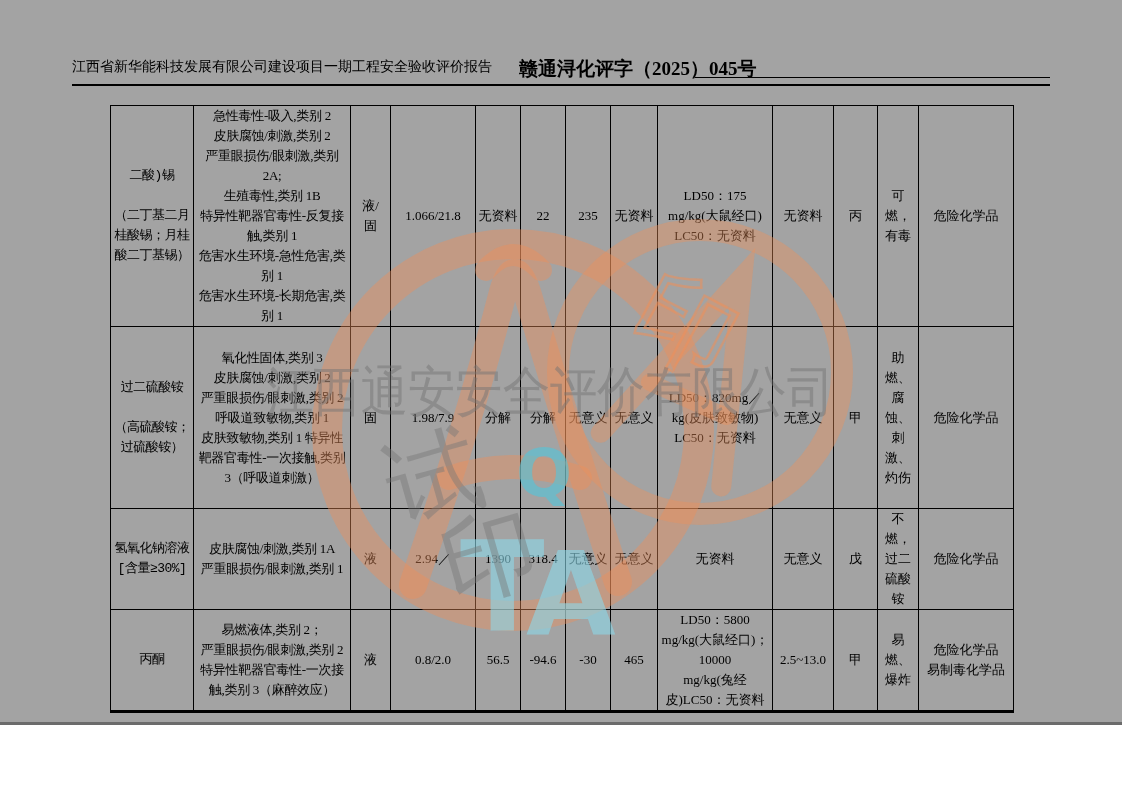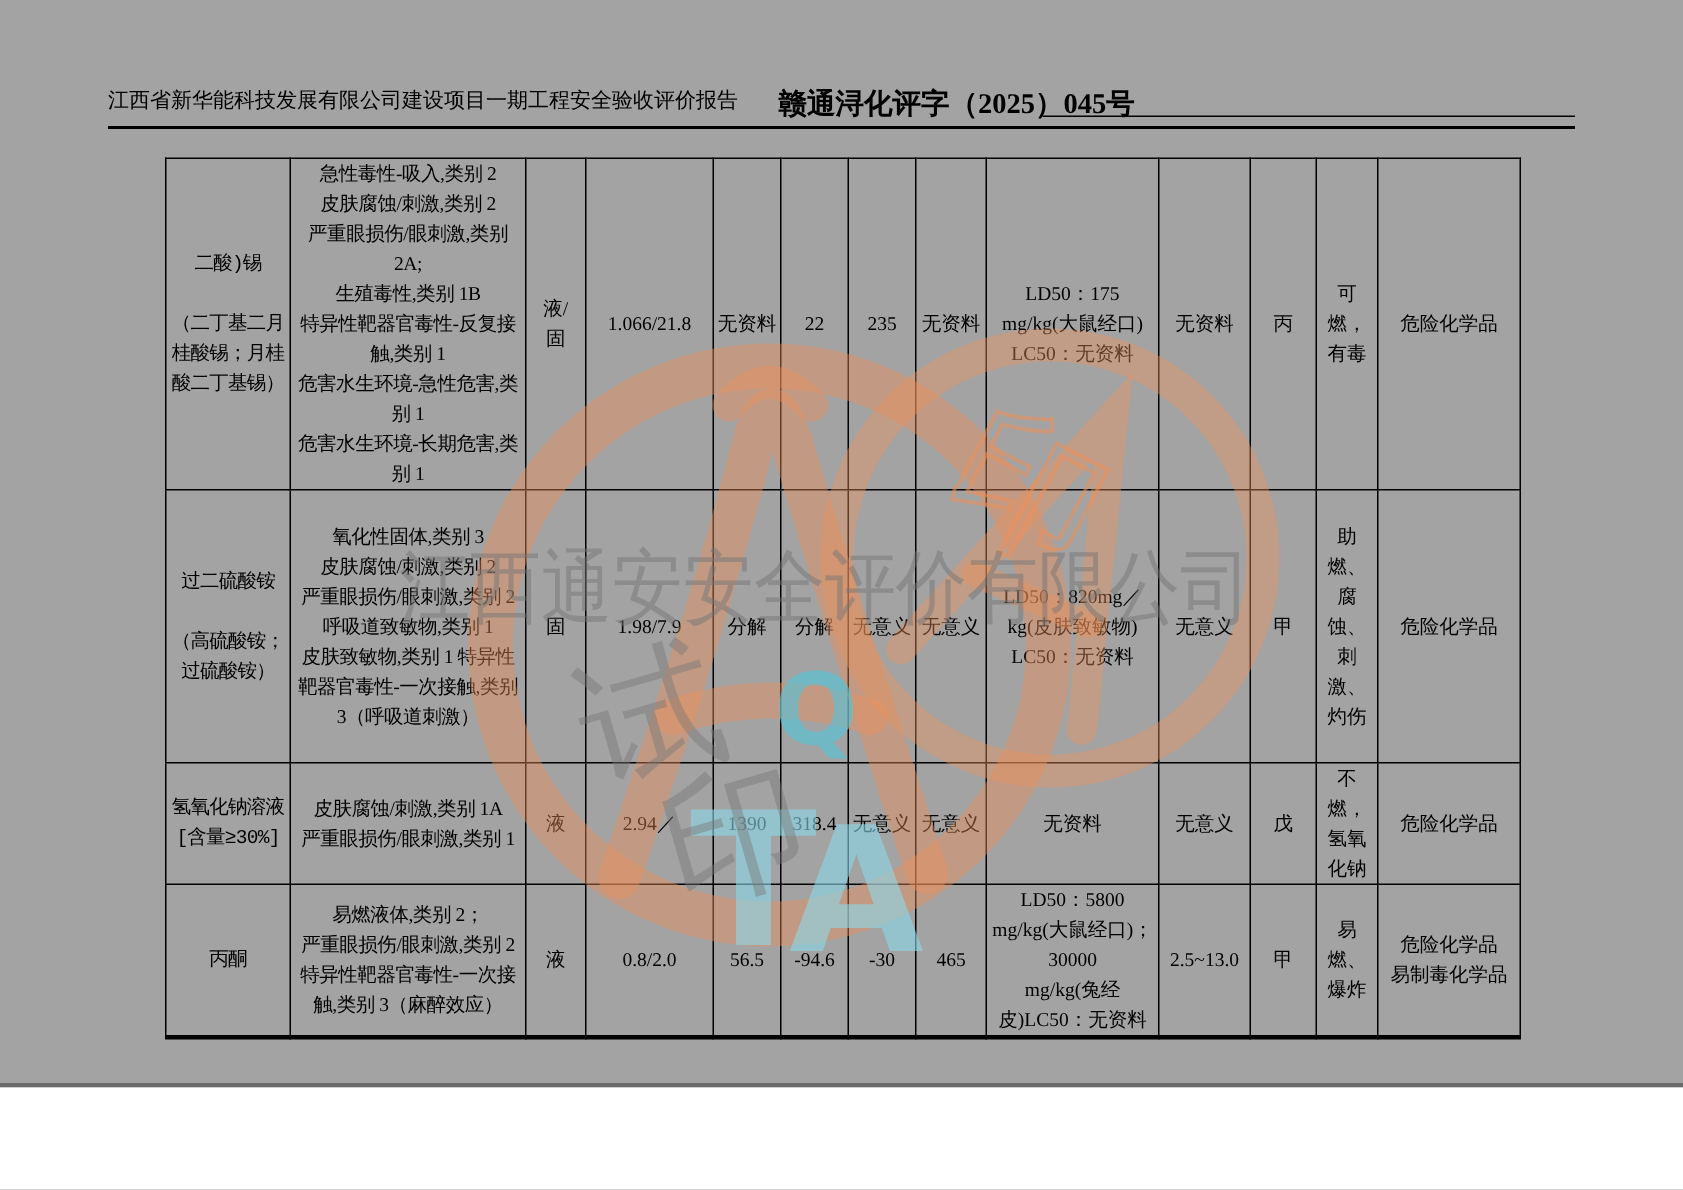--- a/index.html
+++ b/index.html
@@ -155,37 +155,37 @@
       <td>液</td>
       <td>2.94／</td>
       <td>1390</td>
       <td>318.4</td>
       <td>无意义</td>
       <td>无意义</td>
       <td>无资料</td>
       <td>无意义</td>
       <td>戊</td>
       <td>不燃，
-氢氧化钠</td>
+过二硫酸铵</td>
       <td>危险化学品</td>
     </tr>
     <tr class="r4">
       <td class="c-name">丙酮</td>
       <td class="c-haz vt-haz">易燃液体,类别 2；
 严重眼损伤/眼刺激,类别 2
 特异性靶器官毒性-一次接触,类别 3（麻醉效应）</td>
       <td>液</td>
       <td>0.8/2.0</td>
       <td class="vb-sm">56.5</td>
       <td class="vb-sm">-94.6</td>
       <td class="vb-sm">-30</td>
       <td class="vb-sm">465</td>
       <td>LD50：5800
 mg/kg(大鼠经口)；
-30000
+10000
 mg/kg(兔经
 皮)LC50：无资料</td>
       <td>2.5~13.0</td>
       <td>甲</td>
       <td>易燃、
 爆炸</td>
       <td>危险化学品
 易制毒化学品</td>
     </tr>
   </tbody>

